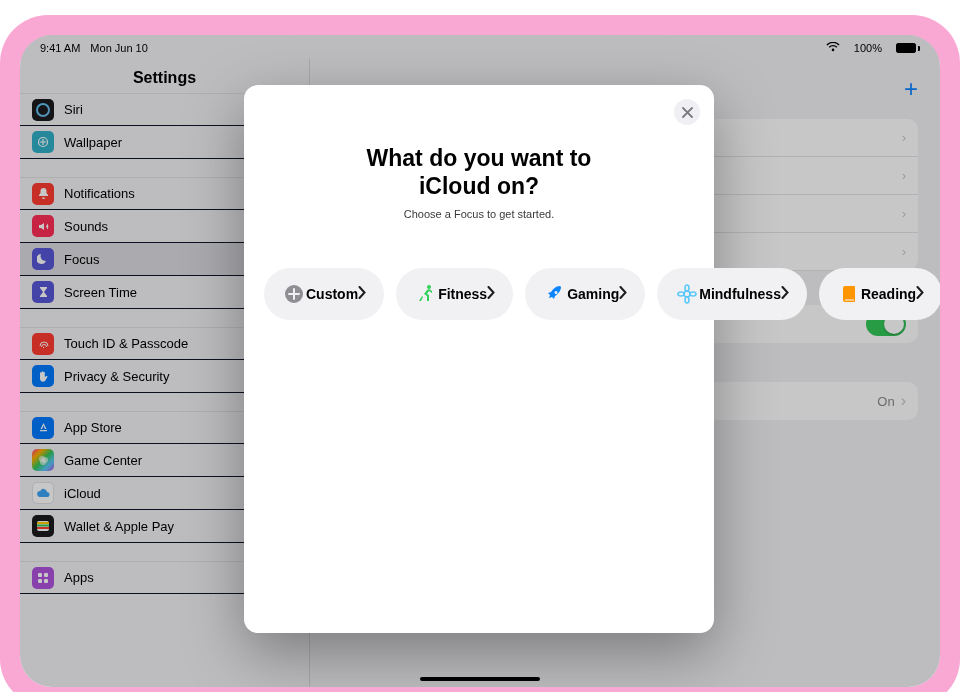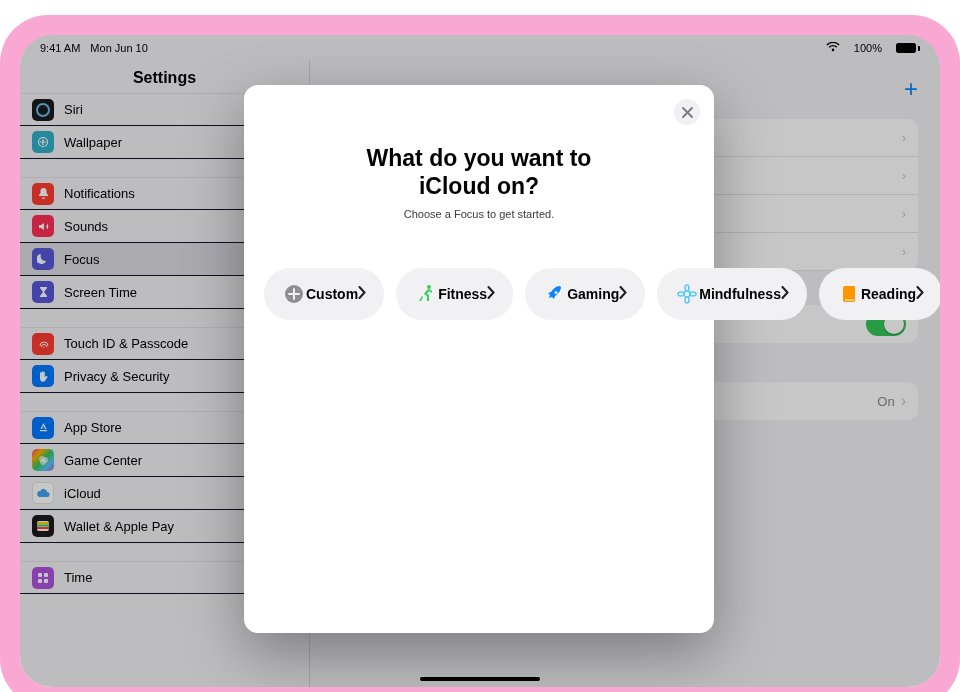--- a/index.html
+++ b/index.html
@@ -216,21 +216,21 @@
         <div class="group">
           <div class="row">
             <div class="sicon" style="background:#af52de">
               <svg width="12" height="12" viewBox="0 0 12 12" fill="#fff">
                   <rect x="1" y="1" width="4" height="4" rx="1"></rect>
                   <rect x="7" y="1" width="4" height="4" rx="1"></rect>
                   <rect x="1" y="7" width="4" height="4" rx="1"></rect>
                   <rect x="7" y="7" width="4" height="4" rx="1"></rect>
                 </svg>
             </div>
-            <span class="lbl">Time</span>
+            <span class="lbl">Apps</span>
           </div>
         </div>
       </div>
 
       <div class="main">
         <div class="addbtn">+</div>
         <div class="mlist">
           <div class="mrow">
               <span class="chev">›</span>
             </div>

